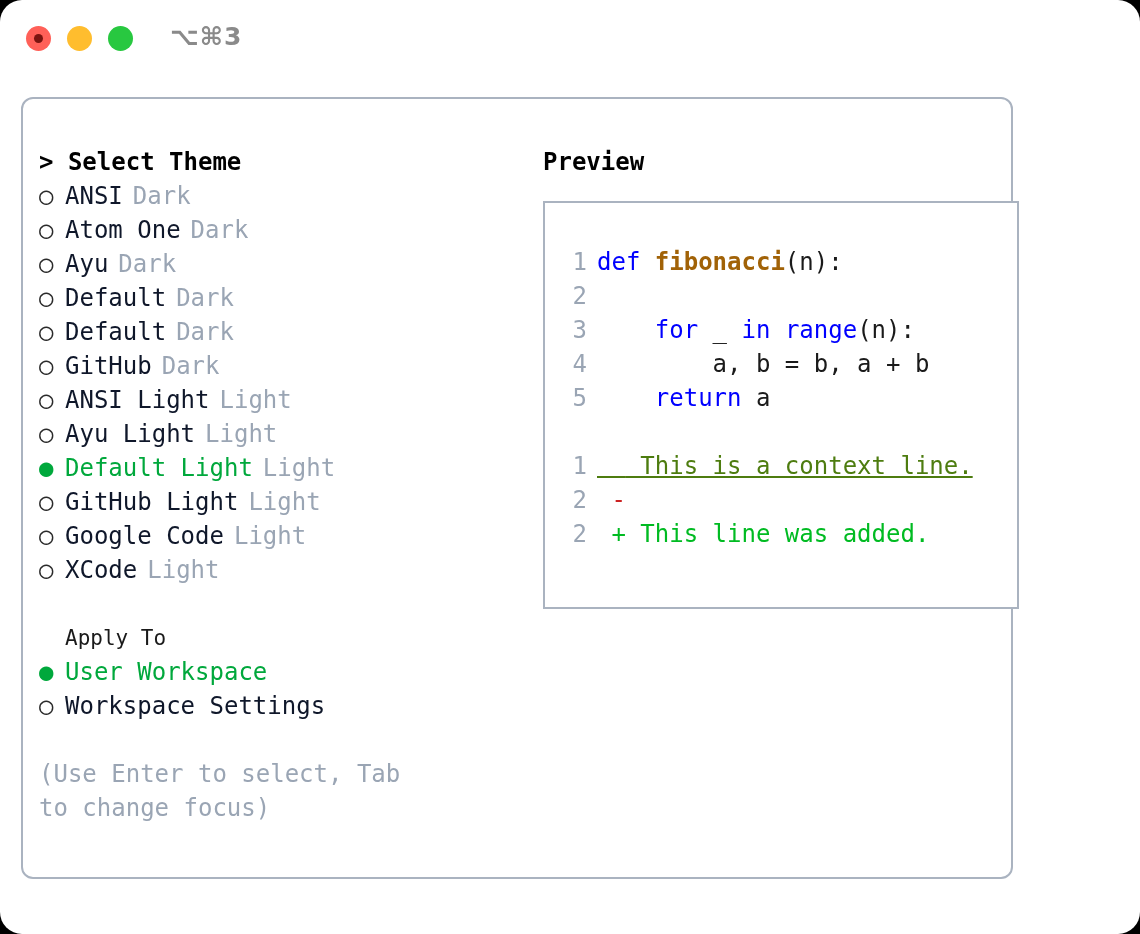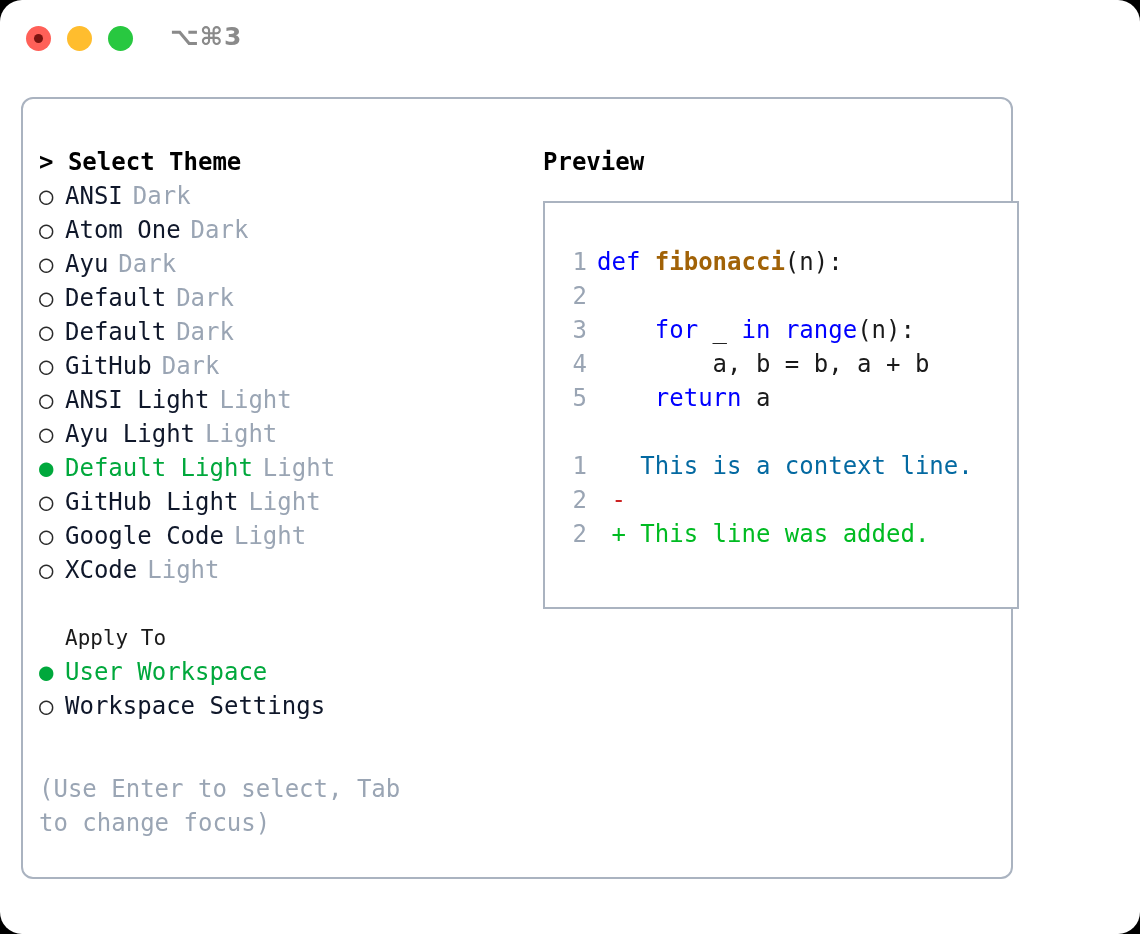--- a/index.html
+++ b/index.html
@@ -133,21 +133,21 @@
 
   .section-header {
     font-size: 21px;
     color: #1a1a1a;
     line-height: 34px;
     white-space: pre;
     padding-left: 26px;
   }
 
   .hint {
-    margin-top: 49px;
+    margin-top: 34px;
     font-size: 24px;
     line-height: 34px;
     color: #9aa5b4;
     width: 400px;
     white-space: normal;
   }
 
   
   .right-col {
     position: absolute;
@@ -196,21 +196,21 @@
     padding-right: 10px;
   }
   .code-text { color: #1a1a1a; }
 
   .kw   { color: #0000ff; }
   .fn   { color: #a16207; font-weight: bold; }
   .plain{ color: #1a1a1a; }
 
   .blank-line { height: 34px; }
 
-  .diff-ctx { color: #0369a1; }
+  .diff-ctx { color: #4d7c0f; text-decoration: underline; }
   .diff-del { color: #cc2222; }
   .diff-add { color: #00bb22; }
 </style>
 </head>
 <body>
 
 <div class="window">
 
   <div class="titlebar">
     <div class="traffic">

